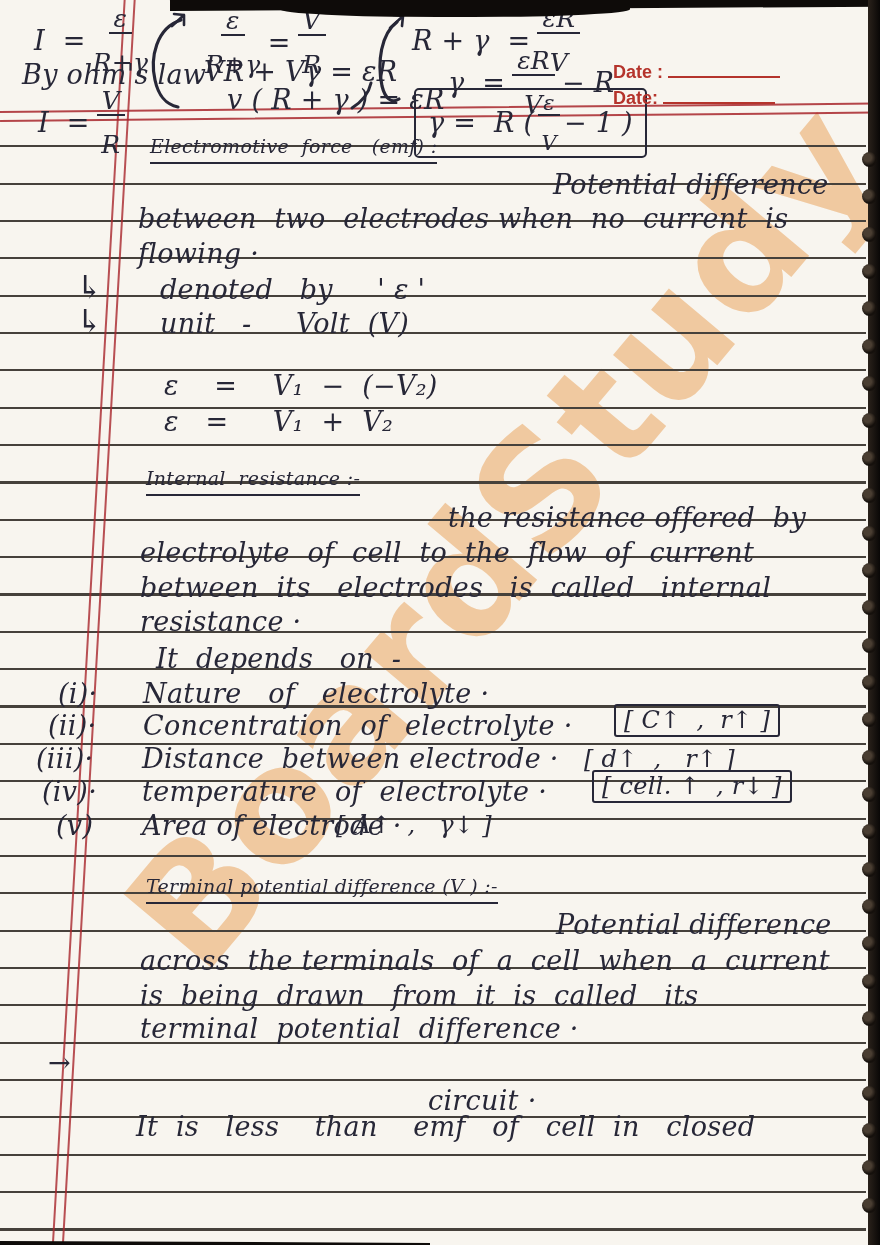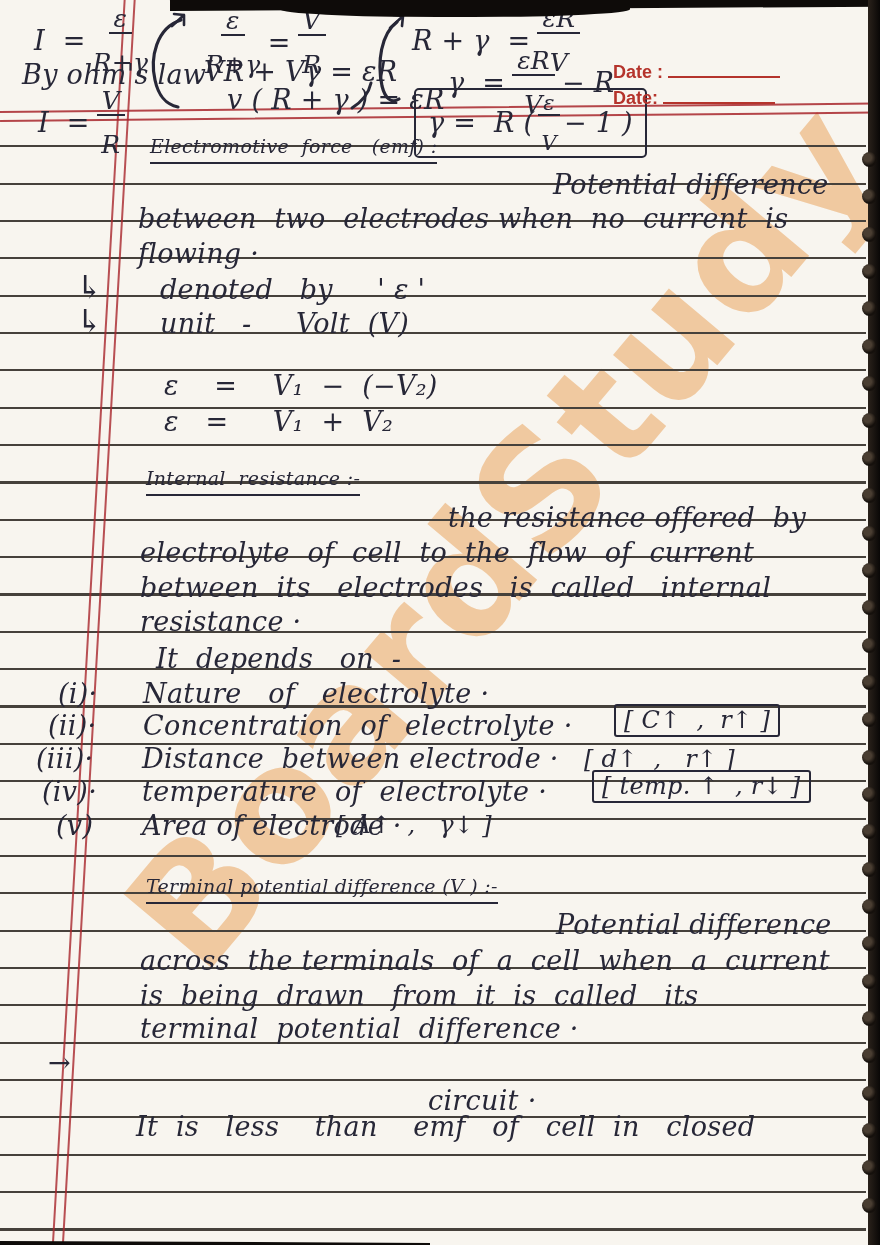--- a/index.html
+++ b/index.html
@@ -151,21 +151,21 @@
   <div class="hw" style="left:48px;top:711px;">(ii)·</div>
   <div class="hw" style="left:143px;top:711px;">Concentration  of  electrolyte ·</div>
   <div class="hw small note-box" style="left:614px;top:704px;">[ C↑  ,  r↑ ]</div>
 
   <div class="hw" style="left:36px;top:744px;">(iii)·</div>
   <div class="hw" style="left:142px;top:744px;">Distance  between electrode ·</div>
   <div class="hw small" style="left:584px;top:746px;">[ d↑  ,   r↑ ]</div>
 
   <div class="hw" style="left:42px;top:777px;">(iv)·</div>
   <div class="hw" style="left:142px;top:777px;">temperature  of  electrolyte ·</div>
-  <div class="hw small note-box" style="left:592px;top:770px;">[ temp. ↑  , r↓ ]</div>
+  <div class="hw small note-box" style="left:592px;top:770px;">[ cell. ↑  , r↓ ]</div>
 
   <div class="hw" style="left:56px;top:811px;">(v)</div>
   <div class="hw" style="left:142px;top:811px;">Area of electrode ·</div>
   <div class="hw small" style="left:336px;top:812px;">[ A↑  ,   γ↓ ]</div>
 
   <div class="hw heading" style="left:146px;top:876px;">Terminal potential difference (V ) :-</div>
   <div class="hw" style="left:556px;top:910px;">Potential difference</div>
   <div class="hw" style="left:140px;top:946px;">across  the terminals  of  a  cell  when  a  current</div>
   <div class="hw" style="left:140px;top:981px;">is  being  drawn   from  it  is  called   its</div>
   <div class="hw" style="left:140px;top:1014px;">terminal  potential  difference ·</div>

